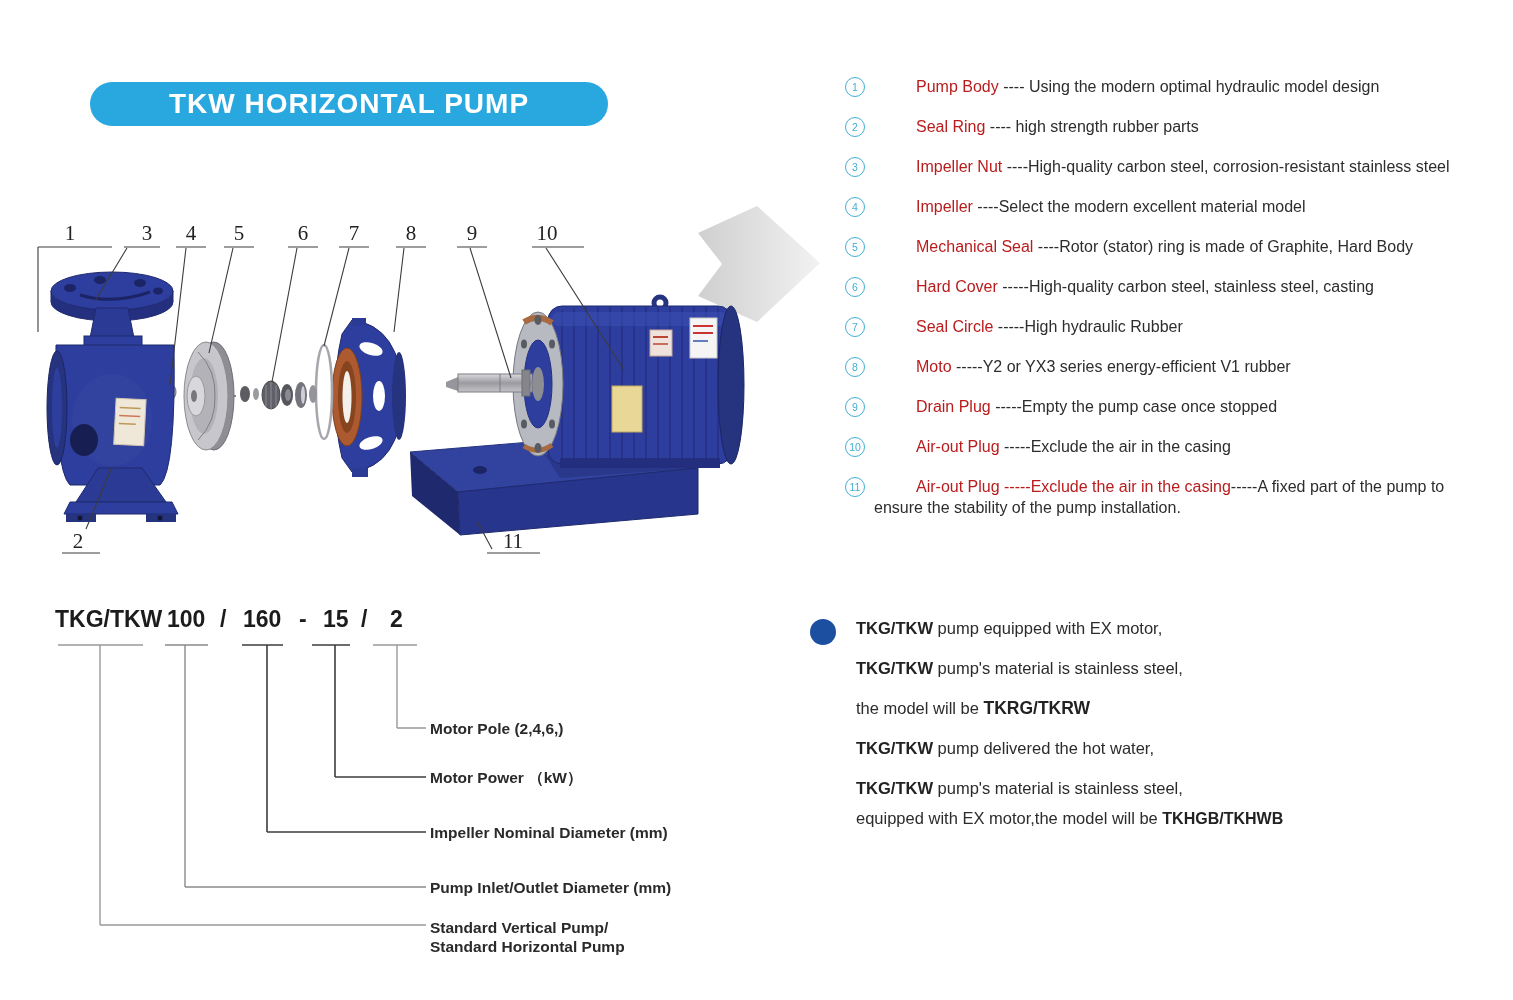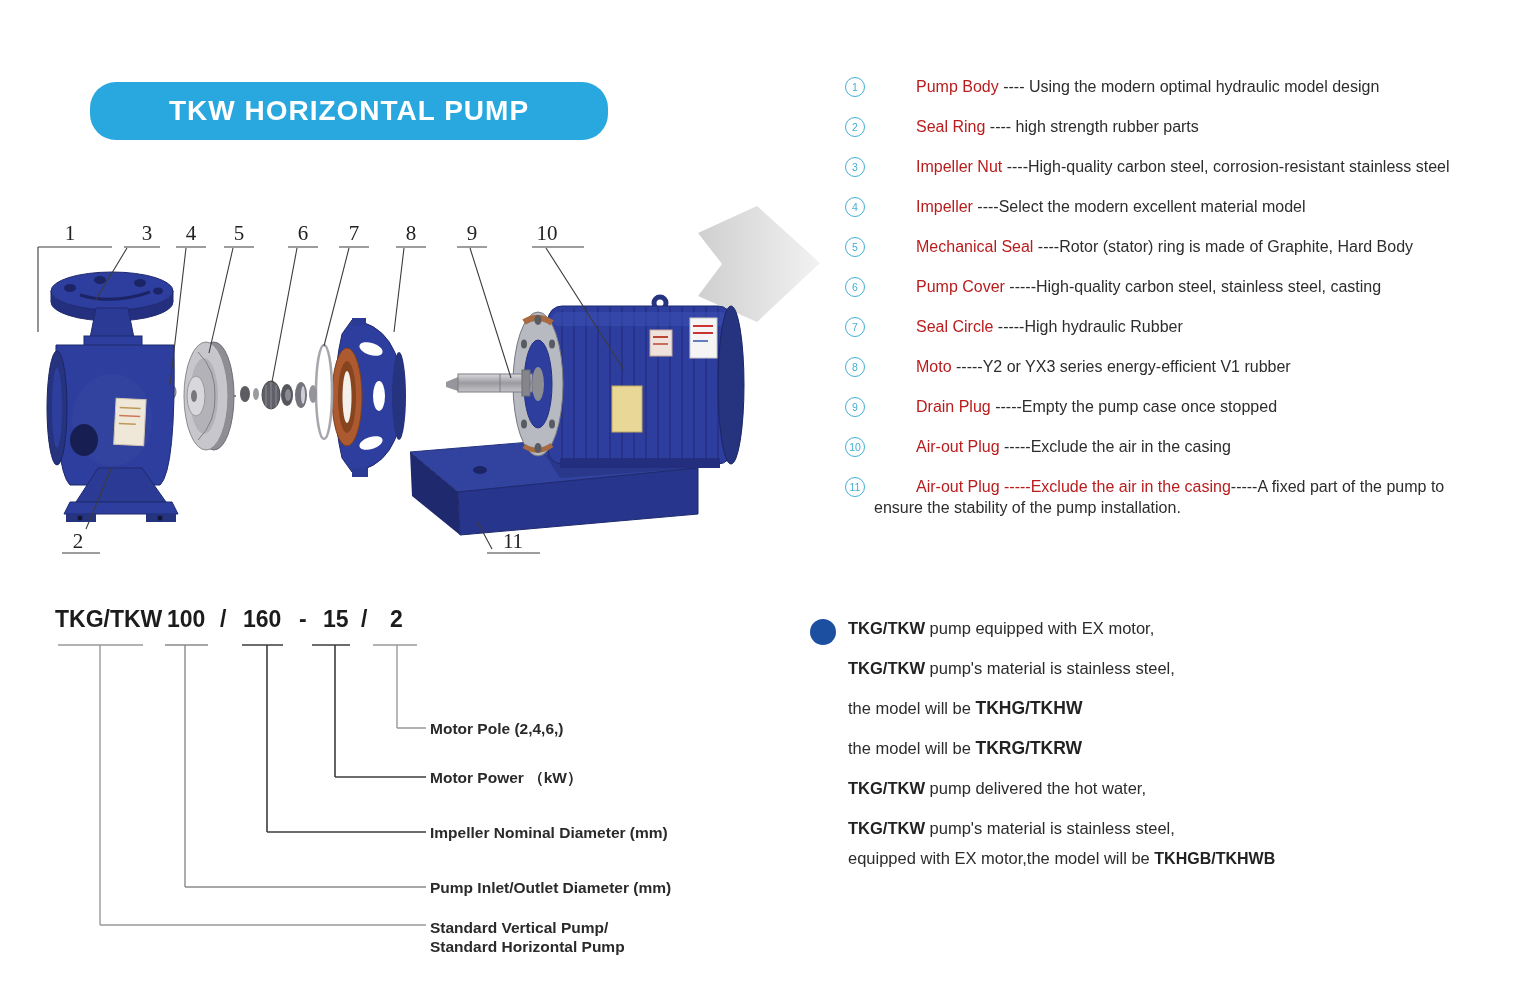--- a/index.html
+++ b/index.html
@@ -1,32 +1,32 @@
 <!DOCTYPE html>
 <html><head>
 <meta charset="utf-8">
 <style>
   html,body{margin:0;padding:0;background:#fff;}
   #canvas{position:relative;width:1513px;height:1000px;background:#ffffff;overflow:hidden;
           font-family:"Liberation Sans", sans-serif;}
   
-  .banner{position:absolute;left:90px;top:82px;width:518px;height:58px;background:#29a8e0;
+  .banner{position:absolute;left:90px;top:82px;width:518px;height:44px;background:#29a8e0;
           border-radius:26px;display:flex;align-items:center;justify-content:center;}
   .banner span{color:#ffffff;font-weight:700;font-size:28px;letter-spacing:1px;}
   
   .parts{position:absolute;left:845px;top:76px;width:636px;}
   .pitem{display:flex;gap:9px;margin-bottom:19px;line-height:21px;font-size:16px;}
   .circ{flex:none;width:18px;height:18px;margin-top:1px;border:1.3px solid #41b1d5;border-radius:50%;
         color:#41b1d5;font-size:10.5px;display:flex;align-items:center;justify-content:center;}
   .pname{color:#b91c1c;margin-left:42px;}
   .pdesc{color:#2d2d2d;}
   
   .bullet{position:absolute;left:810px;top:619px;width:26px;height:26px;border-radius:50%;background:#1c4fa0;}
   .notes{position:absolute;left:848px;top:618px;width:632px;}
-  .nline{font-size:16.5px;color:#2c2c2c;margin-bottom:19px;line-height:21px;}
+  .nline{font-size:16.5px;color:#2c2c2c;margin-bottom:19px;line-height:21px;margin-left:8px;}
   .nline.tight{margin-bottom:9px;}
   .nline strong{font-weight:700;color:#222;}
   .nline strong.model{font-size:17.5px;}
   .nline strong.lg{font-size:16px;}
   
   text.callout{font-family:"Liberation Serif", serif;font-size:21px;fill:#222;}
   text.mseg{font-family:"Liberation Sans", sans-serif;font-weight:700;font-size:23px;fill:#1c1c1c;}
   text.mlabel{font-family:"Liberation Sans", sans-serif;font-weight:700;font-size:15.5px;fill:#2a2a2a;}
   svg{position:absolute;}
 </style>
@@ -242,21 +242,21 @@
     <div class="pitem">
         <span class="circ">4</span>
         <div class="ptxt"><span class="pname">Impeller</span><span class="pdesc"> ----Select the modern excellent material model</span></div>
       </div>
     <div class="pitem">
         <span class="circ">5</span>
         <div class="ptxt"><span class="pname">Mechanical Seal</span><span class="pdesc"> ----Rotor (stator) ring is made of Graphite, Hard Body</span></div>
       </div>
     <div class="pitem">
         <span class="circ">6</span>
-        <div class="ptxt"><span class="pname">Pump Cover</span><span class="pdesc"> -----High-quality carbon steel, stainless steel, casting</span></div>
+        <div class="ptxt"><span class="pname">Hard Cover</span><span class="pdesc"> -----High-quality carbon steel, stainless steel, casting</span></div>
       </div>
     <div class="pitem">
         <span class="circ">7</span>
         <div class="ptxt"><span class="pname">Seal Circle</span><span class="pdesc"> -----High hydraulic Rubber</span></div>
       </div>
     <div class="pitem">
         <span class="circ">8</span>
         <div class="ptxt"><span class="pname">Moto</span><span class="pdesc"> -----Y2 or YX3 series energy-efficient V1 rubber</span></div>
       </div>
     <div class="pitem">
@@ -298,20 +298,19 @@
       <text class="mlabel" x="430" y="893">Pump Inlet/Outlet Diameter (mm)</text>
       <text class="mlabel" x="430" y="933">Standard Vertical Pump/</text>
       <text class="mlabel" x="430" y="952">Standard Horizontal Pump</text>
     </g>
   </svg>
 
   <div class="bullet"></div>
   <div class="notes">
     <div class="nline"><span></span><strong>TKG/TKW</strong><span> pump equipped with EX motor,</span></div>
     <div class="nline"><span></span><strong>TKG/TKW</strong><span> pump's material is stainless steel,</span></div>
-    <div class="nline"><span>the model will be </span><strong class="model">TKHG/TKHW</strong><span></span></div>
     <div class="nline"><span>the model will be </span><strong class="model">TKRG/TKRW</strong><span></span></div>
     <div class="nline"><span></span><strong>TKG/TKW</strong><span> pump delivered the hot water,</span></div>
     <div class="nline tight"><span></span><strong>TKG/TKW</strong><span> pump's material is stainless steel,</span></div>
     <div class="nline"><span>equipped with EX motor,the model will be </span><strong class="model lg">TKHGB/TKHWB</strong><span></span></div>
   </div>
 
 </div>
 
 </body></html>

